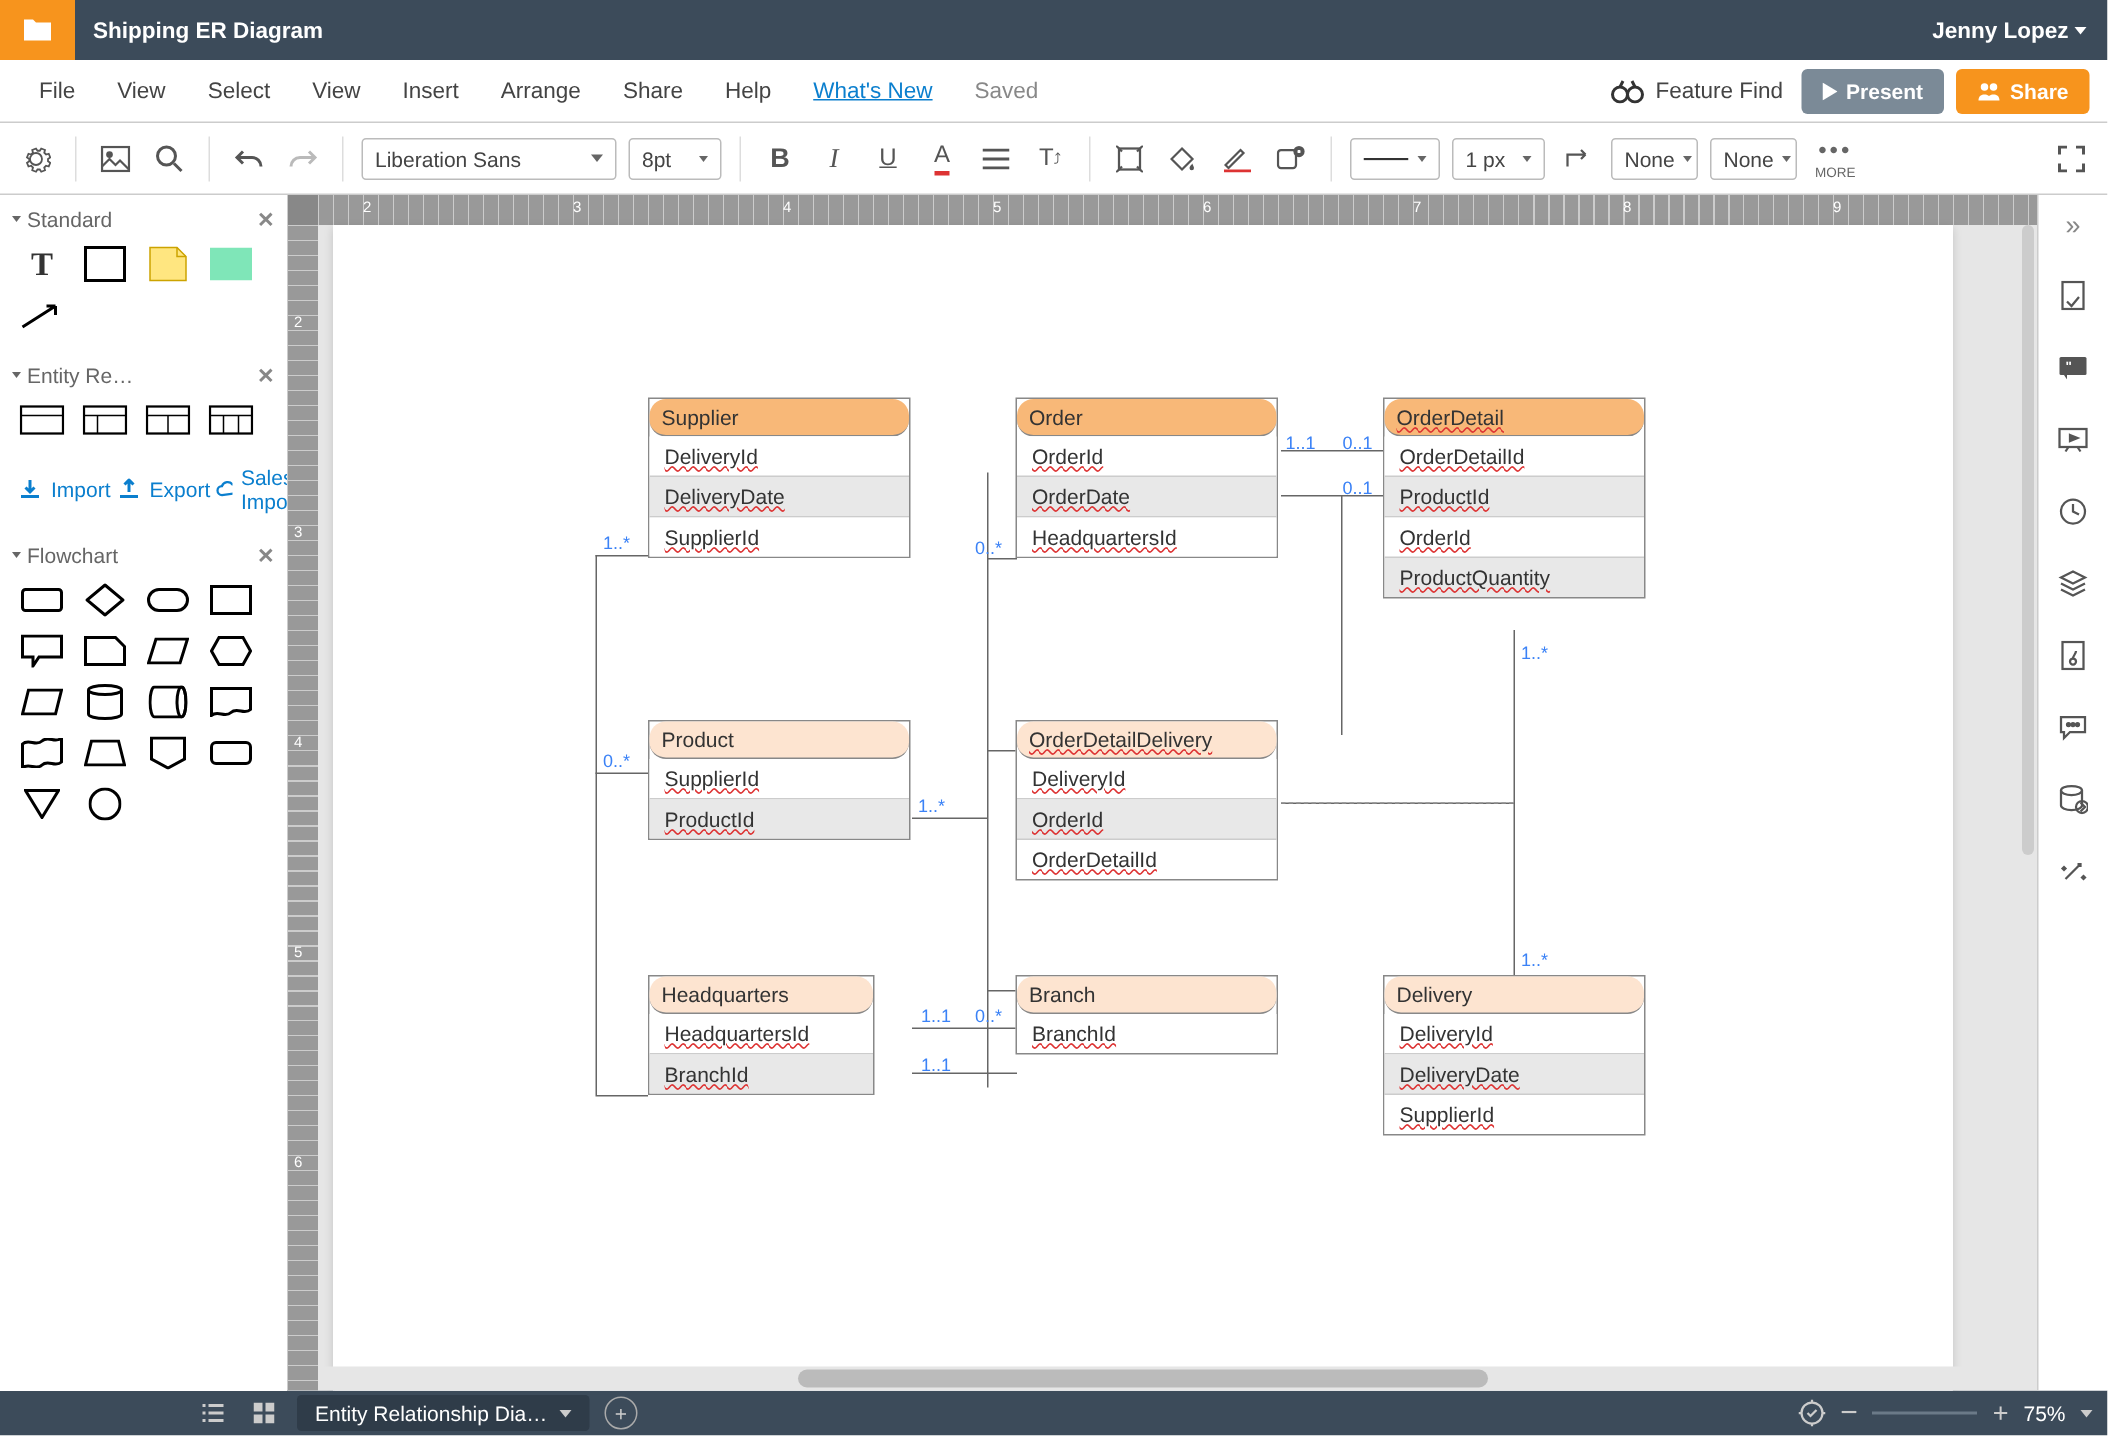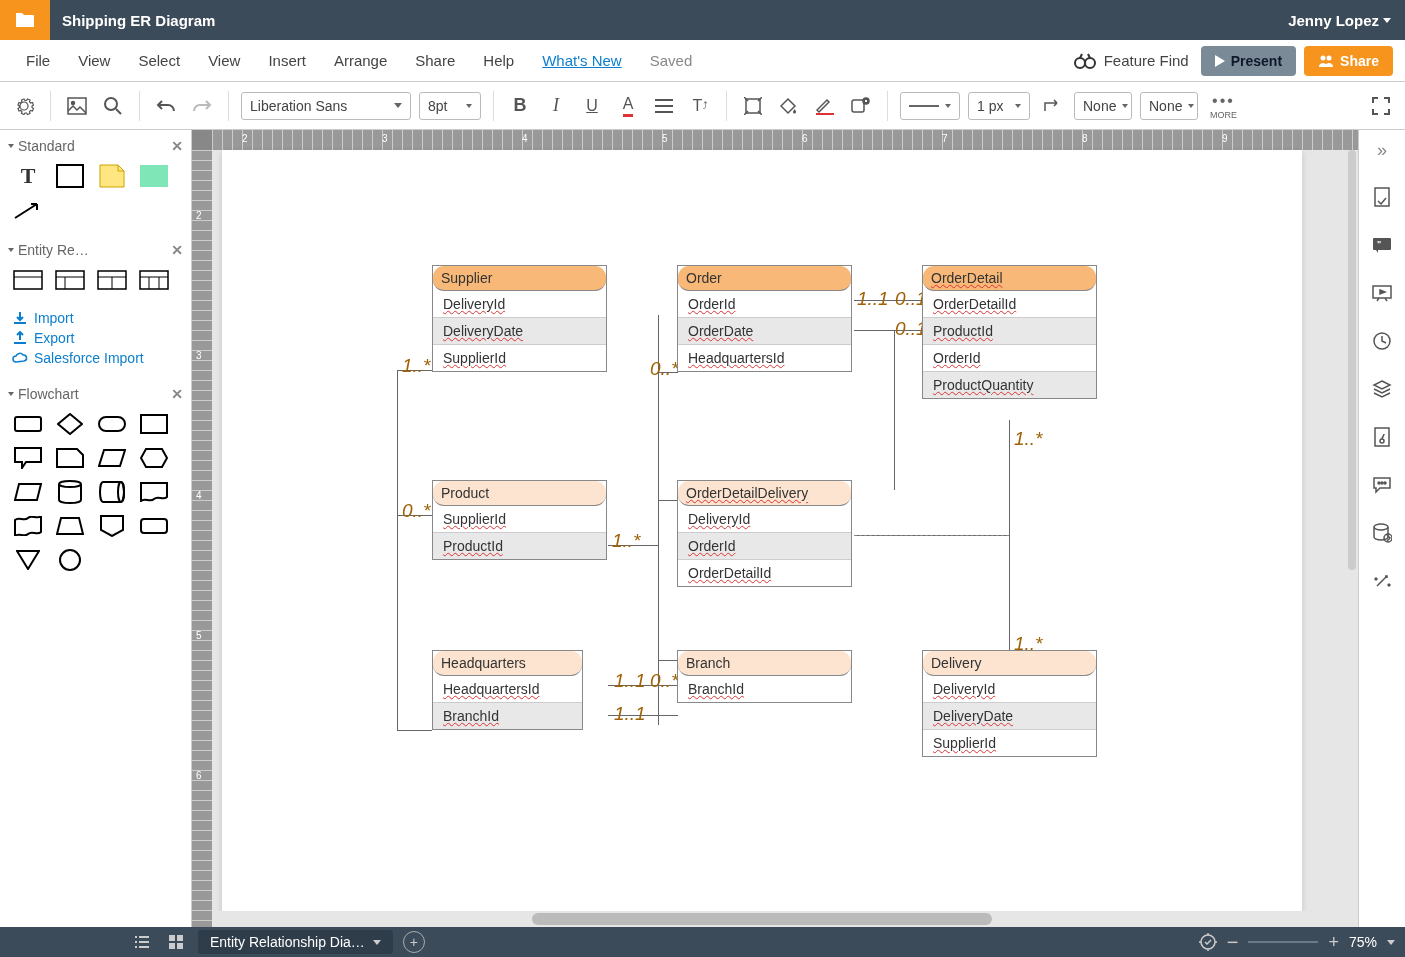--- a/index.html
+++ b/index.html
@@ -10,59 +10,59 @@
 .titlebar .title { padding-left: 12px; font-size: 15px; font-weight: 600; }
 .titlebar .spacer { flex: 1; }
 .titlebar .user { padding-right: 14px; font-size: 15px; font-weight: 600; display: flex; align-items: center; gap: 4px; }
 .menubar { height: 42px; background: #fff; border-bottom: 1px solid #ccc; display: flex; align-items: center; padding: 0 12px; gap: 0; }
 .menubar .item { padding: 10px 14px; color: #444; cursor: pointer; font-size: 15px; }
 .menubar .item.link { color: #0b7fce; text-decoration: underline; }
 .menubar .item.muted { color: #888; }
 .menubar .spacer { flex: 1; }
 .menubar .ff { display: flex; align-items: center; gap: 8px; margin-right: 12px; font-size: 15px; color: #444; }
 .menubar .btn { height: 30px; padding: 0 14px; border-radius: 4px; display: flex; align-items: center; gap: 6px; font-size: 14px; font-weight: 600; cursor: pointer; }
-.menubar .btn.present { background: #7b8a97; color: #0f172a; margin-right: 8px; }
+.menubar .btn.present { background: #7b8a97; color: #ffffff; margin-right: 8px; }
 .menubar .btn.share { background: #f7941d; color: #fff; }
 .toolbar { height: 48px; border-bottom: 1px solid #ccc; display: flex; align-items: center; padding: 0 10px; gap: 8px; background: #fff; }
 .toolbar .sep { width: 1px; height: 30px; background: #ddd; margin: 0 4px; }
 .toolbar .ico { width: 28px; height: 28px; display: flex; align-items: center; justify-content: center; color: #555; cursor: pointer; border-radius: 3px; }
 .toolbar .select { border: 1px solid #bbb; border-radius: 3px; height: 28px; display: flex; align-items: center; padding: 0 8px; gap: 6px; font-size: 14px; color: #444; background: #fff; cursor: pointer; }
 .toolbar .select.font { width: 170px; }
 .toolbar .select.small { width: 62px; justify-content: space-between; }
 .toolbar .select.med { width: 58px; justify-content: space-between; }
 .toolbar .more { display: flex; flex-direction: column; align-items: center; gap: 0; font-size: 9px; color: #666; margin-left: 4px; }
 .toolbar .expand { margin-left: auto; }
 .caret { width: 0; height: 0; border-left: 4px solid transparent; border-right: 4px solid transparent; border-top: 5px solid #666; }
 .caret-sm { width: 0; height: 0; border-left: 3px solid transparent; border-right: 3px solid transparent; border-top: 4px solid #666; }
 .main { display: flex; height: calc(957px - 40px - 42px - 48px - 30px); }
 .sidebar-left { width: 192px; background: #fff; border-right: 1px solid #ccc; overflow-y: auto; position: relative; }
 .section-head { padding: 8px 8px 6px 8px; color: #666; font-size: 14px; display: flex; align-items: center; gap: 4px; }
 .section-head .x { margin-left: auto; color: #888; cursor: pointer; font-weight: 700; }
 .shape-grid { display: flex; flex-wrap: wrap; gap: 10px; padding: 4px 12px 12px 12px; }
 .shape { width: 32px; height: 24px; display: flex; align-items: center; justify-content: center; cursor: pointer; }
-.links { padding: 6px 12px 12px 12px; display: flex; flex-direction: column; gap: 4px; }
+.links { padding: 6px 12px 12px 12px; display: flex; gap: 4px; }
 .links .lnk { color: #0b7fce; font-size: 14px; display: flex; align-items: center; gap: 6px; cursor: pointer; }
 .import-data { position: absolute; bottom: 0; left: 0; right: 0; height: 40px; border-top: 1px solid #ccc; display: flex; align-items: center; padding: 0 12px; gap: 10px; font-size: 15px; color: #444; background: #fff; }
 .canvas-wrap { flex: 1; position: relative; background: #e6e6e6; overflow: hidden; }
 .ruler-h { position: absolute; left: 20px; right: 0; top: 0; height: 20px; background: #999; }
 .ruler-v { position: absolute; left: 0; top: 20px; bottom: 0; width: 20px; background: #999; }
 .ruler-corner { position: absolute; left: 0; top: 0; width: 20px; height: 20px; background: #888; }
 .ruler-h::before, .ruler-v::before { content: ''; position: absolute; inset: 0; background-image: repeating-linear-gradient(to right, rgba(255,255,255,.5) 0, rgba(255,255,255,.5) 1px, transparent 1px, transparent 10px); }
 .ruler-v::before { background-image: repeating-linear-gradient(to bottom, rgba(255,255,255,.5) 0, rgba(255,255,255,.5) 1px, transparent 1px, transparent 10px); }
 .ruler-num { position: absolute; color: #fff; font-size: 10px; }
 .page { position: absolute; left: 30px; top: 20px; width: 1080px; height: 800px; background: #fff; box-shadow: 0 2px 6px rgba(0,0,0,.15); }
 .entity { position: absolute; border: 1px solid #888; background: #fff; font-size: 14px; }
 .entity .hdr { background: #f8b878; padding: 4px 8px; border-bottom: 1px solid #888; border-radius: 11px; }
 .entity .hdr.light { background: #fde4d0; }
 .entity .row { padding: 5px 10px; border-bottom: 1px solid #ccc; }
 .entity .row:nth-child(odd) { background: #e8e8e8; }
 .entity .row:nth-child(even) { background: #fff; }
 .entity .row:last-child { border-bottom: none; }
 .underline-red { text-decoration: underline; text-decoration-color: #d33; text-decoration-style: wavy; text-decoration-thickness: 1px; }
-.conn-label { position: absolute; font-size: 19px; color: #a16207; background: transparent; font-style: italic; }
+.conn-label { position: absolute; font-size: 12px; color: #3b82f6; background: transparent; }
 .line { position: absolute; background: #666; }
 .line.h { height: 1px; }
 .line.v { width: 1px; }
 .line.dashed-h { height: 0; border-top: 1px dashed #888; }
 .sidebar-right { width: 47px; background: #fff; border-left: 1px solid #ccc; display: flex; flex-direction: column; align-items: center; padding-top: 10px; gap: 24px; }
 .sidebar-right .rico { width: 24px; height: 24px; display: flex; align-items: center; justify-content: center; color: #555; cursor: pointer; }
 .sidebar-right .collapse { align-self: center; color: #888; font-size: 18px; }
 .bottombar { height: 30px; background: #3c4b5a; display: flex; align-items: center; padding: 0 10px; gap: 10px; color: #fff; font-size: 14px; }
 .bottombar .bico { width: 24px; height: 24px; display: flex; align-items: center; justify-content: center; color: #ccc; cursor: pointer; }
 .bottombar .tab { background: #2f3c49; padding: 4px 12px; border-radius: 3px; display: flex; align-items: center; gap: 8px; }

